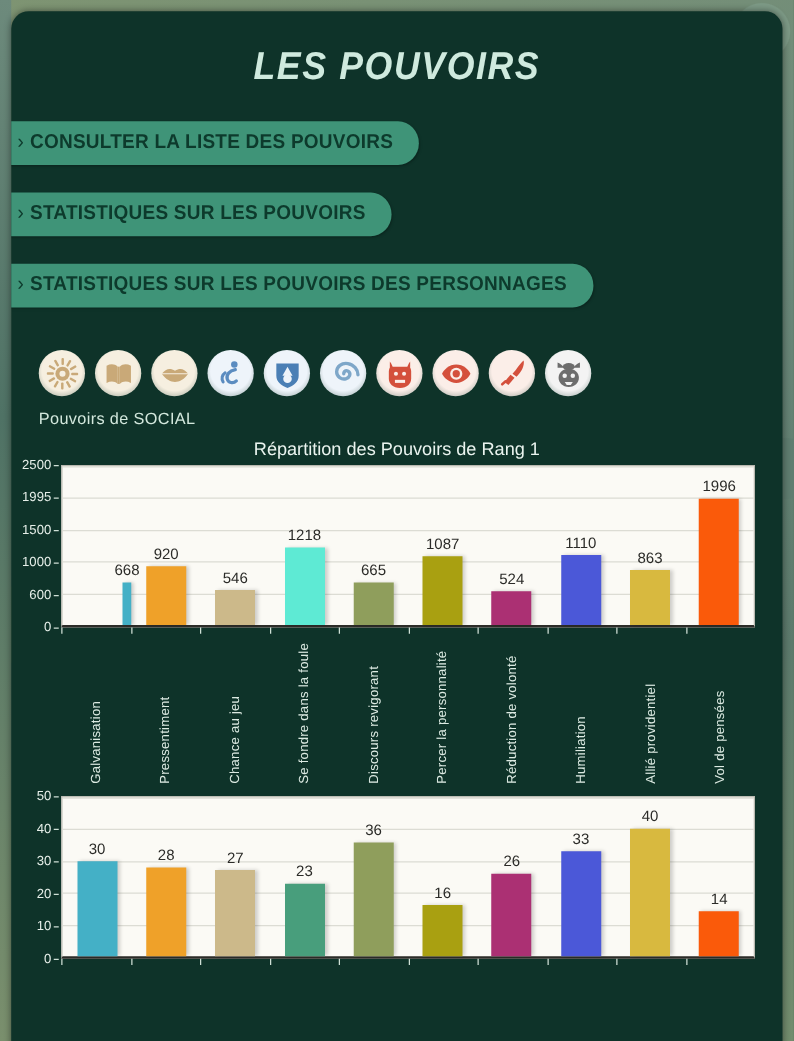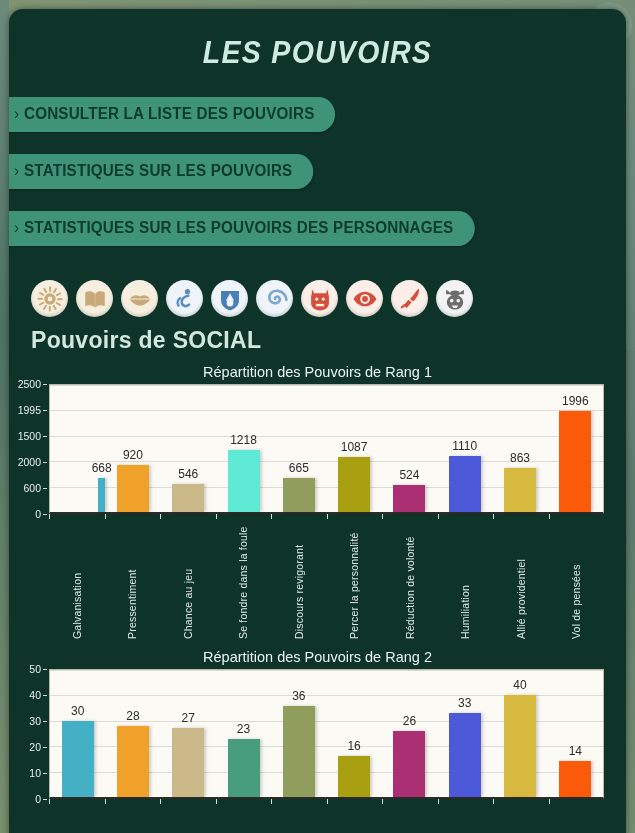--- a/index.html
+++ b/index.html
@@ -88,24 +88,23 @@
     border-radius: 50%;
     display: flex; align-items: center; justify-content: center;
     cursor: pointer;
     flex: 0 0 auto;
   }
   .pw-icon svg { display: block; }
 
   #section-label {
     color: #d3e8dd;
     font-family: "Liberation Sans Narrow","Liberation Sans", sans-serif;
-    font-size: 23px;
+    font-size: 13px;
     padding: 10px 0 0 22px;
     letter-spacing: .3px;
-    font-weight: bold;
   }
 
   
   .chart-block { margin-top: 10px; }
   .chart-title {
     text-align: center;
     color: #eaf4ef;
     font-size: 14.5px;
     font-family: "Liberation Sans", sans-serif;
     margin: 6px 0 4px 0;
@@ -313,21 +312,21 @@
     </div>
 
   <div id="section-label">Pouvoirs de SOCIAL</div>
 
   <div class="chart-block">
     <div class="chart-title">Répartition des Pouvoirs de Rang 1</div>
     <div class="chart-area">
       <div class="yaxis">
           <div class="ytick" style="top: 100%;">0</div>
           <div class="ytick" style="top: 80%;">600</div>
-          <div class="ytick" style="top: 60%;">2000</div>
+          <div class="ytick" style="top: 60%;">1000</div>
           <div class="ytick" style="top: 40%;">1500</div>
           <div class="ytick" style="top: 20%;">1995</div>
           <div class="ytick" style="top: 0%;">2500</div>
         </div>
       <div class="plot">
           <div class="gridline" style="top: 80%;"></div>
           <div class="gridline" style="top: 60%;"></div>
           <div class="gridline" style="top: 40%;"></div>
           <div class="gridline" style="top: 20%;"></div>
           <div class="gridline" style="top: 0%;"></div>
@@ -411,21 +410,20 @@
         <div class="xlab-slot">
           <div class="xlab">Allié providentiel</div>
         </div>
         <div class="xlab-slot">
           <div class="xlab">Vol de pensées</div>
         </div>
       </div>
   </div>
 
   <div class="chart-block">
-    <div class="chart-title">Répartition des Pouvoirs de Rang 2</div>
     <div class="chart-area">
       <div class="yaxis">
           <div class="ytick" style="top: 100%;">0</div>
           <div class="ytick" style="top: 80%;">10</div>
           <div class="ytick" style="top: 60%;">20</div>
           <div class="ytick" style="top: 40%;">30</div>
           <div class="ytick" style="top: 20%;">40</div>
           <div class="ytick" style="top: 0%;">50</div>
         </div>
       <div class="plot">

